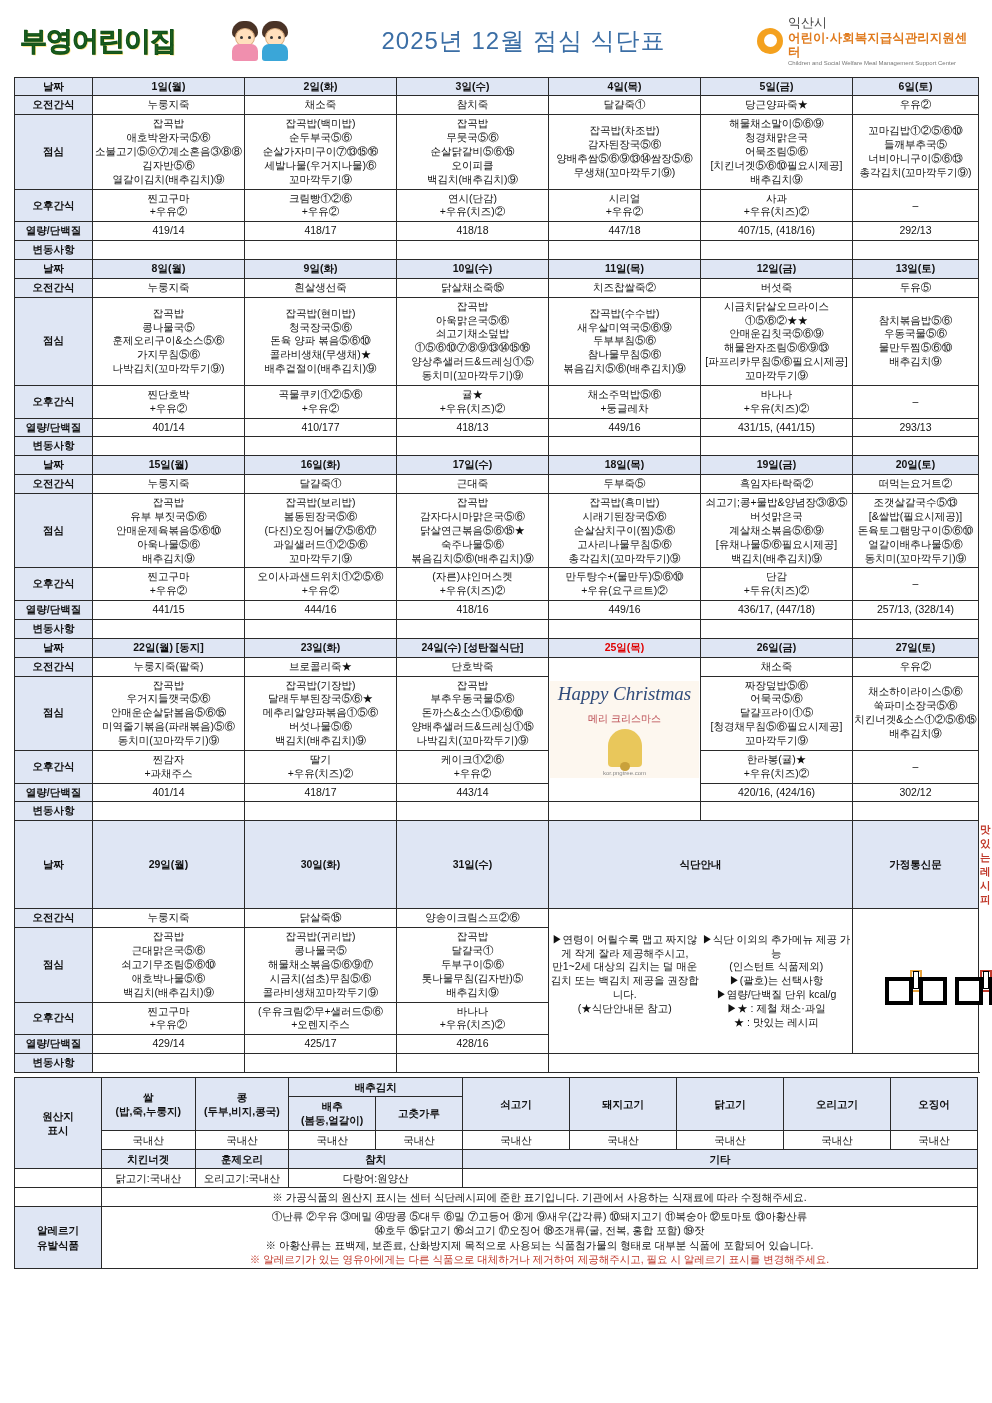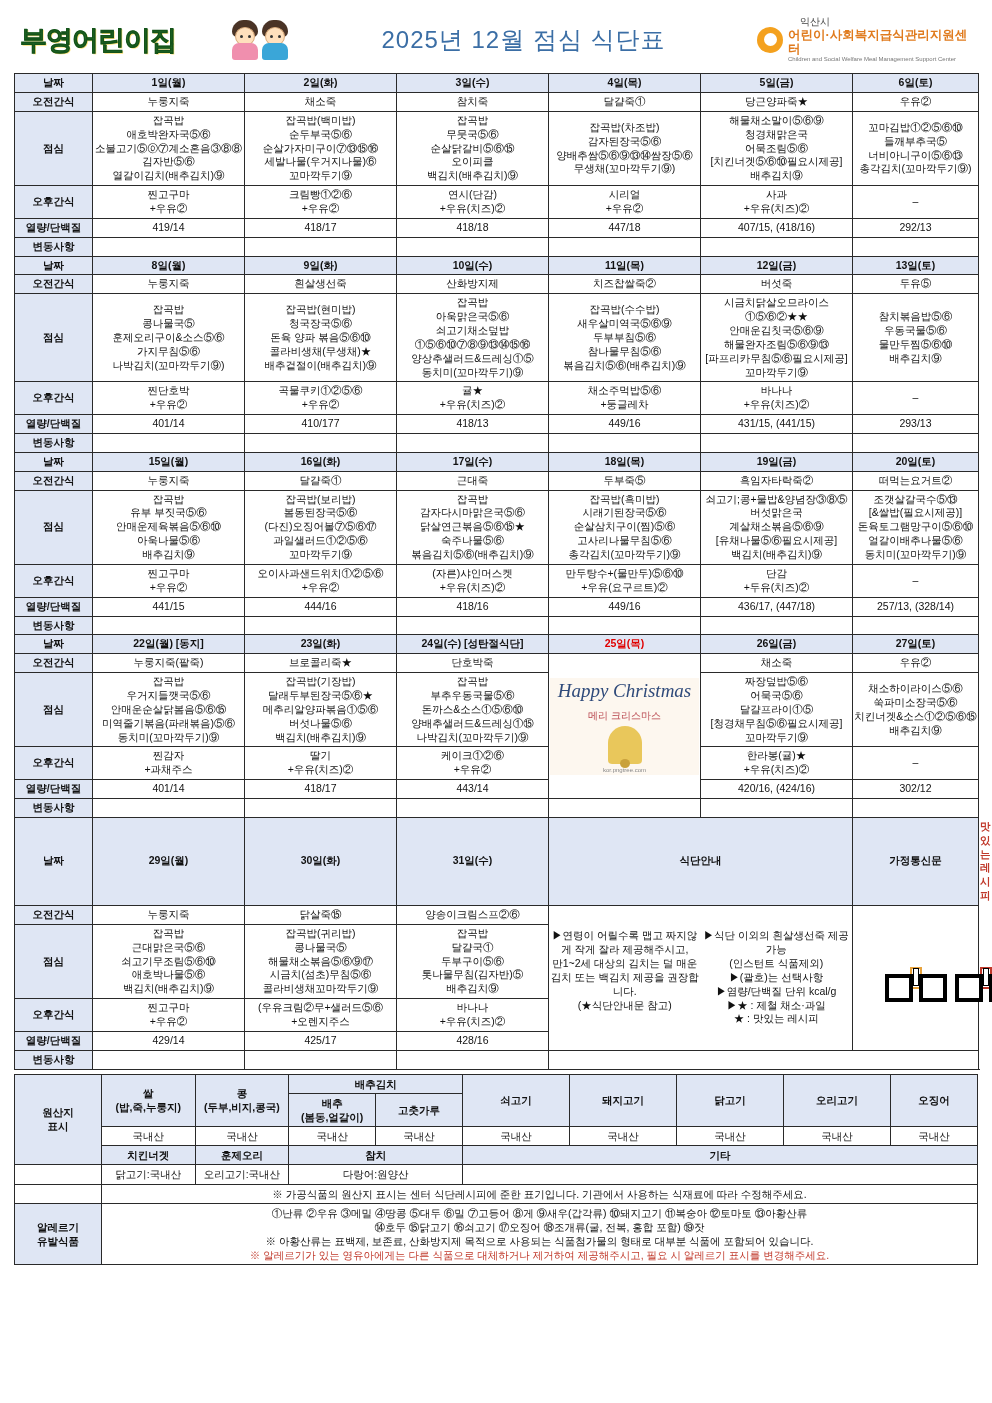--- a/index.html
+++ b/index.html
@@ -30,21 +30,21 @@
   .kid.boy .body { background: #3aa6d8; }
   .kid .eye { position: absolute; top: 15px; width: 3px; height: 3px; border-radius: 50%; background: #333; }
   .kid .eye.l { left: 10px; } .kid .eye.r { left: 18px; }
   .title-box { flex: 1; text-align: center; }
   .title-main { font-size: 24px; color: #3b6ea5; letter-spacing: 1px; font-weight: normal; }
   .title-sub { font-size: 13px; color: #333; margin-top: 8px; }
   .center-right { width: 215px; display: flex; align-items: center; gap: 5px; justify-content: flex-end; }
   .cr-mark { width: 26px; height: 26px; border-radius: 50%; background: #f4a11e; position: relative; flex: 0 0 auto; }
   .cr-mark:after { content: ""; position: absolute; left: 7px; top: 6px; width: 13px; height: 13px; border-radius: 50%; background: #fff; }
   .cr-text { line-height: 1.15; }
-  .cr-l1 { font-size: 10px; color: #444; margin-left: 12px; }
+  .cr-l1 { font-size: 13px; color: #444; }
   .cr-l2 { font-size: 12.5px; font-weight: bold; color: #e07b1e; }
   .cr-l3 { font-size: 6px; color: #777; }
 
   
   table.menu { width: 100%; border-collapse: collapse; table-layout: fixed; }
   table.menu td, table.menu th {
     border: 1px solid #2a2a2a;
     text-align: center;
     vertical-align: middle;
     font-size: 10.5px;
@@ -212,21 +212,21 @@
           <td class="">9일(화)</td>
           <td class="">10일(수)</td>
           <td class="">11일(목)</td>
           <td class="">12일(금)</td>
           <td class="">13일(토)</td>
         </tr>
         <tr class="row-h">
           <td class="col-label">오전간식</td>
           <td>누룽지죽</td>
           <td>흰살생선죽</td>
-          <td>산화방지제</td>
+          <td>닭살채소죽⑮</td>
           <td>치즈찹쌀죽②</td>
           <td>버섯죽</td>
           <td>두유⑤</td>
         </tr>
         <tr class="lunch">
           <td class="col-label">점심</td>
           <td>잡곡밥<br>콩나물국⑤<br>훈제오리구이&amp;소스⑤⑥<br>가지무침⑤⑥<br>나박김치(꼬마깍두기⑨)</td>
           <td>잡곡밥(현미밥)<br>청국장국⑤⑥<br>돈육 양파 볶음⑤⑥⑩<br>콜라비생채(무생채)★<br>배추겉절이(배추김치)⑨</td>
           <td>잡곡밥<br>아욱맑은국⑤⑥<br>쇠고기채소덮밥①⑤⑥⑩⑦⑧⑨⑬⑭⑮⑯<br>양상추샐러드&amp;드레싱①⑤<br>동치미(꼬마깍두기)⑨</td>
           <td>잡곡밥(수수밥)<br>새우살미역국⑤⑥⑨<br>두부부침⑤⑥<br>참나물무침⑤⑥<br>볶음김치⑤⑥(배추김치)⑨</td>
@@ -387,21 +387,21 @@
           <td>닭살죽⑮</td>
           <td>양송이크림스프②⑥</td>
           <td colspan="2" rowspan="4" class="notice">
             <div class="notice-cols">
               <div class="notice-col">
                 <div>▶연령이 어릴수록 맵고 짜지않게 작게 잘라 제공해주시고,</div>
                 <div>만1~2세 대상의 김치는 덜 매운 김치 또는 백김치 제공을 권장합니다.</div>
                 <div>(★식단안내문 참고)</div>
               </div>
               <div class="notice-col">
-                <div>▶식단 이외의 흰살생선죽 제공 가능</div>
+                <div>▶식단 이외의 추가메뉴 제공 가능</div>
                 <div>(인스턴트 식품제외)</div>
                 <div>▶(괄호)는 선택사항</div>
                 <div>▶염량/단백질 단위 kcal/g</div>
                 <div>▶★ : 제철 채소·과일</div>
                 <div>★ : 맛있는 레시피</div>
               </div>
             </div>
           </td>
           <td rowspan="4" class="qr-cell"><span class="qr-wrap"><span class="qr-box"></span></span></td>
           <td rowspan="4" class="qr-cell"><span class="qr-wrap red"><span class="qr-box"></span></span></td>

